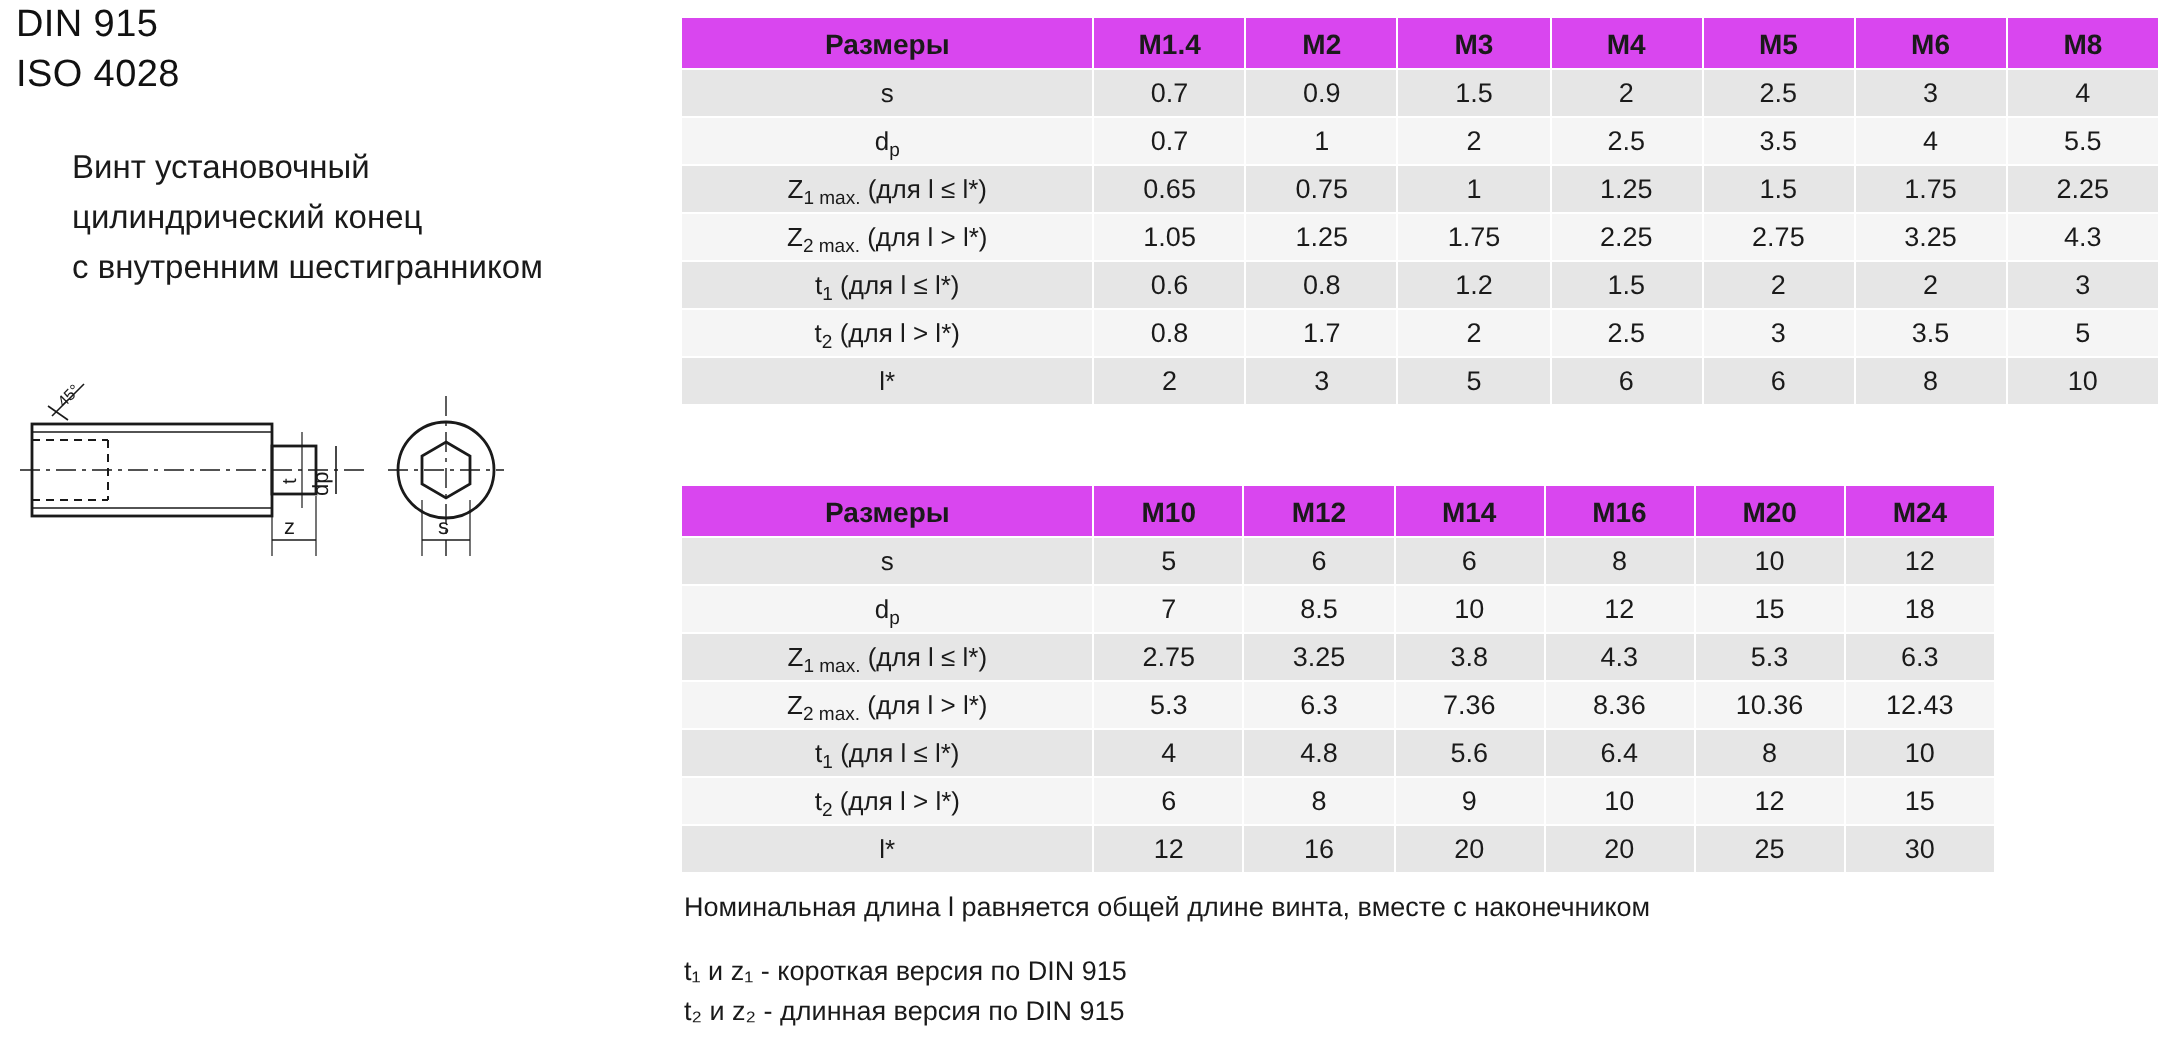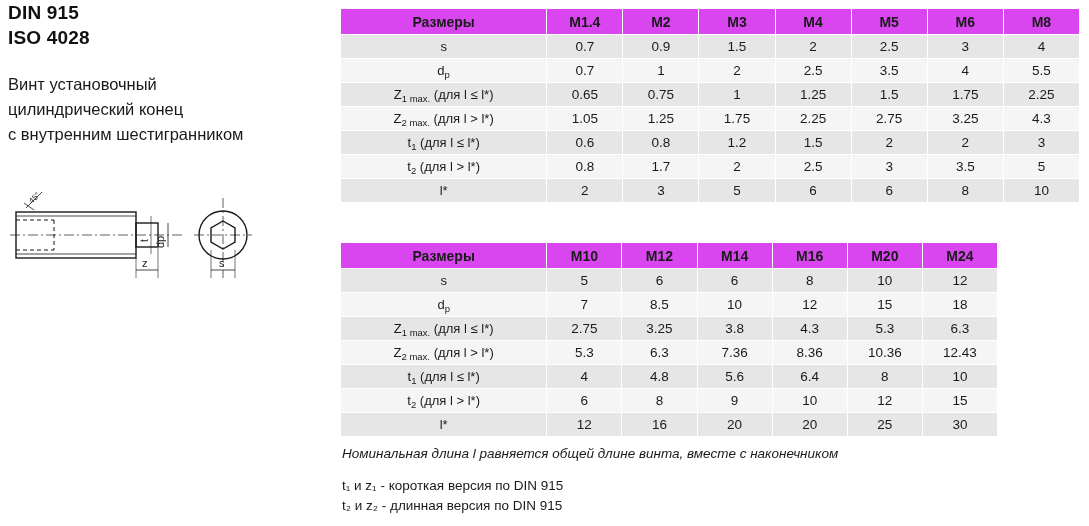--- a/index.html
+++ b/index.html
@@ -24,31 +24,32 @@
   
   .left-panel {
     position: absolute;
     left: 8px;
     top: 0px;
     width: 330px;
     height: 526px;
   }
   .std-title {
     font-size: 19px;
-    font-weight: bold;
+    font-weight: normal;
     line-height: 25px;
     letter-spacing: 0.2px;
     color: #111;
   }
   .std-title .line2 { display: block; }
   .descr {
     margin-top: 22px;
     font-size: 16.5px;
     line-height: 25px;
     color: #1a1a1a;
+    margin-left: 28px;
   }
   .descr span { display: block; }
 
   
   .drawing {
     position: absolute;
     left: 0px;
     top: 190px;
     width: 330px;
     height: 110px;
@@ -102,21 +103,21 @@
 
   .notes {
     position: absolute;
     left: 342px;
     top: 446px;
     width: 740px;
     font-size: 13.5px;
     line-height: 16px;
     color: #1a1a1a;
   }
-  .notes .note-main { margin-bottom: 16px; font-style: italic; }
+  .notes .note-main { margin-bottom: 16px; }
   .notes .note-line { margin-bottom: 4px; }
 </style>
 </head>
 <body>
 
 <div class="page">
 
   <div class="left-panel">
     <div class="std-title">
       <span>DIN 915</span>

